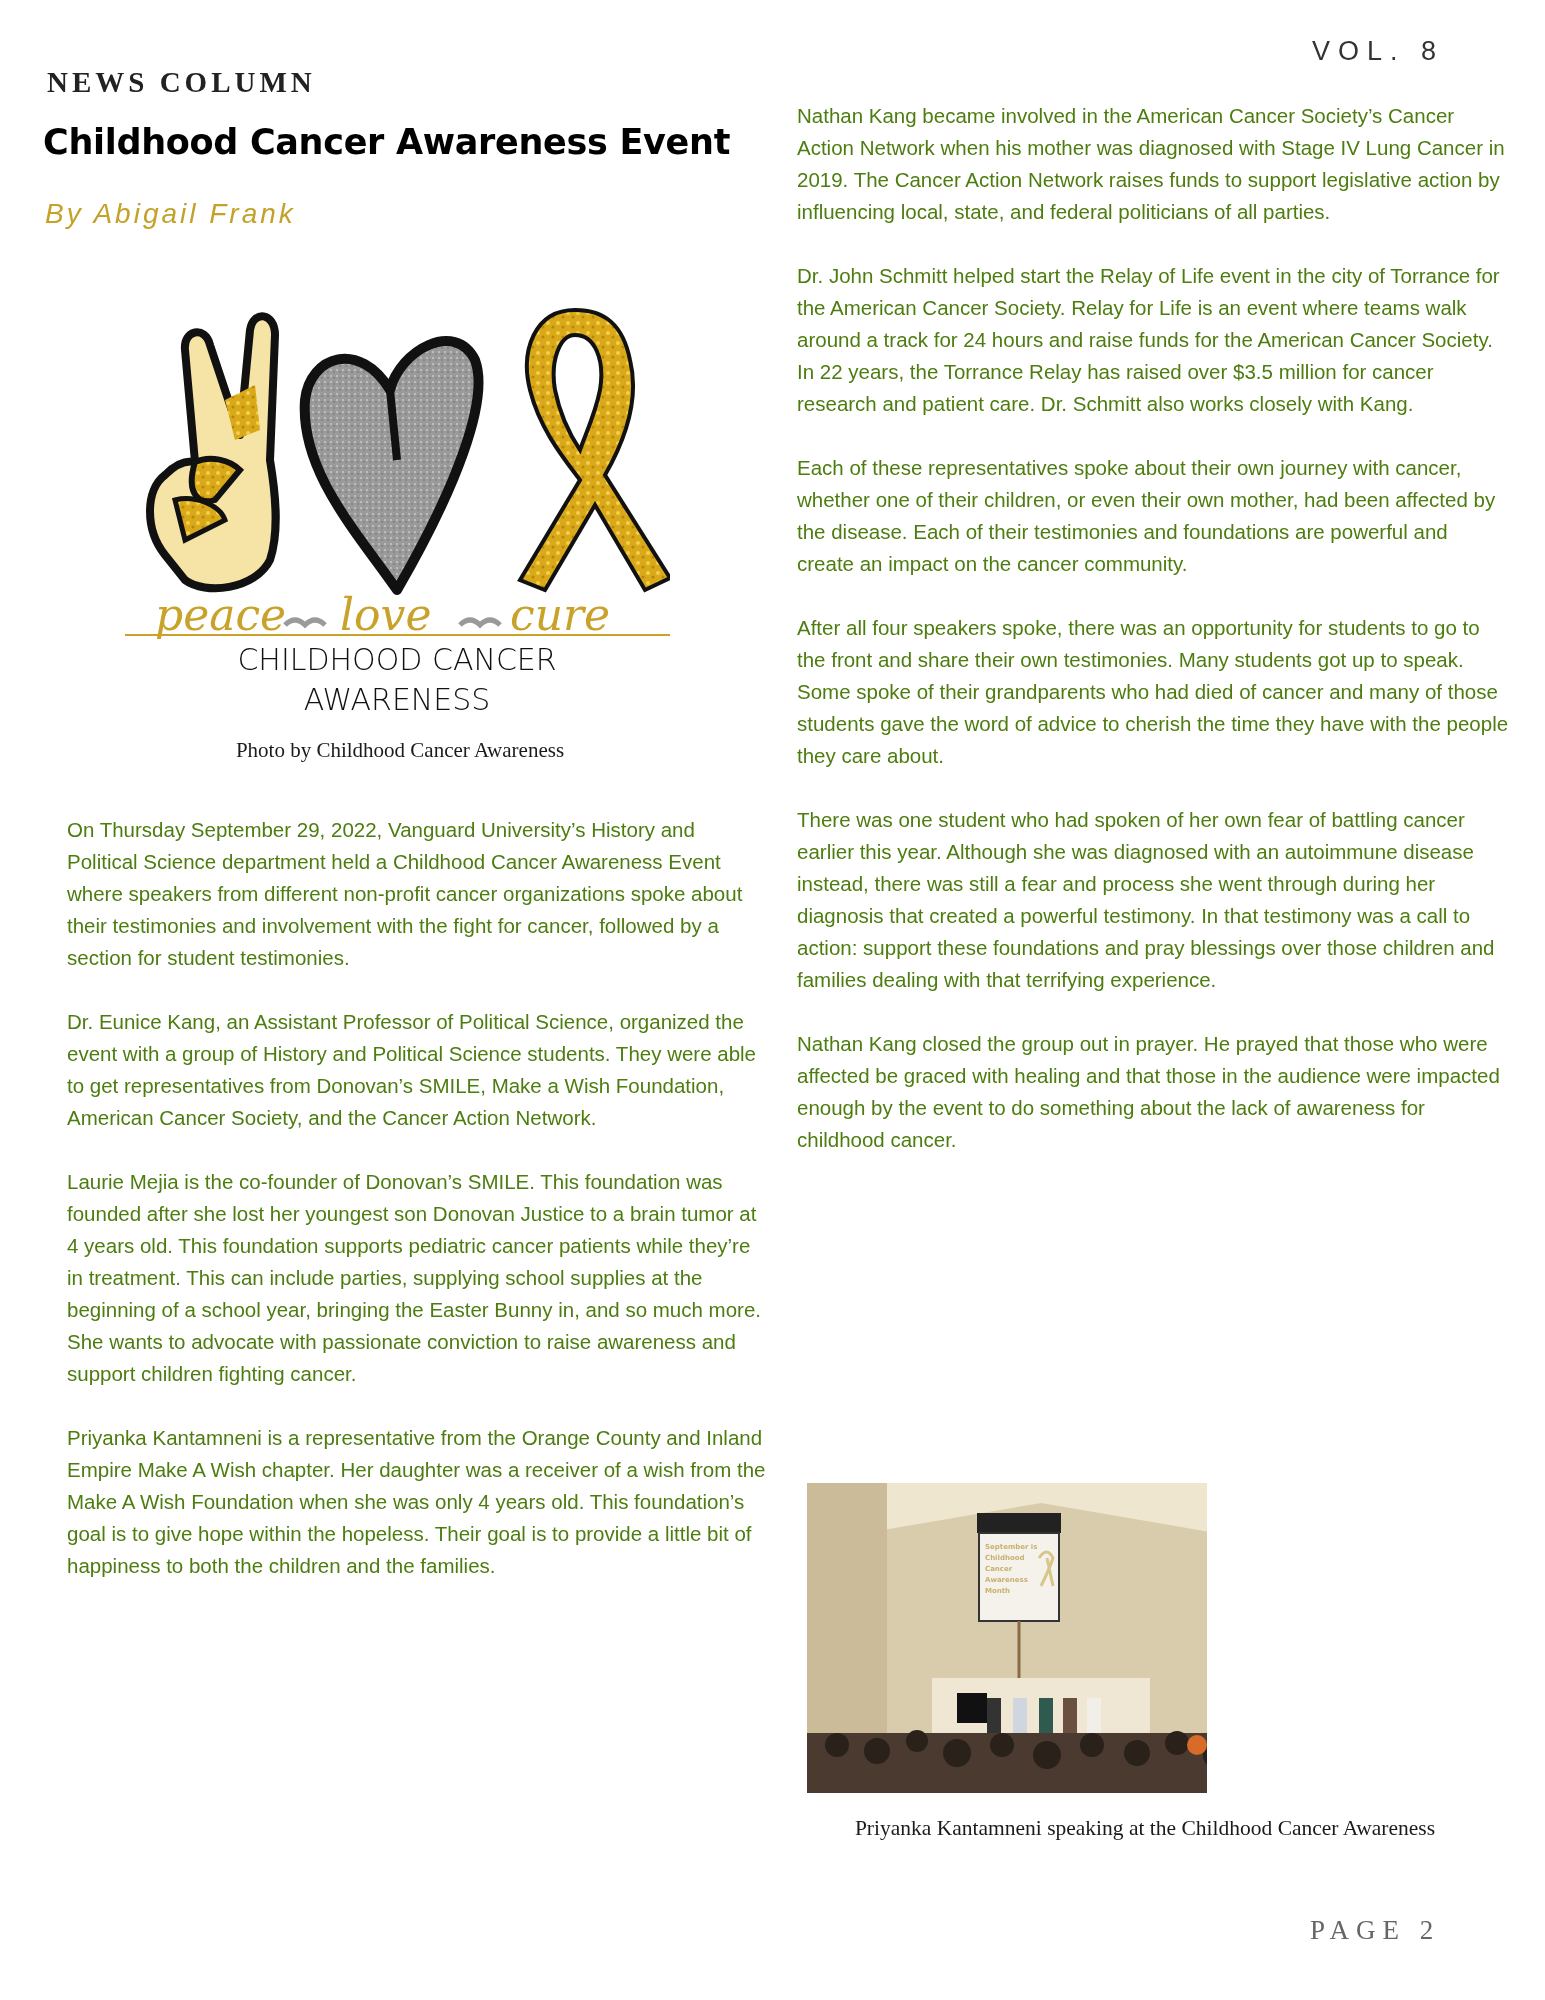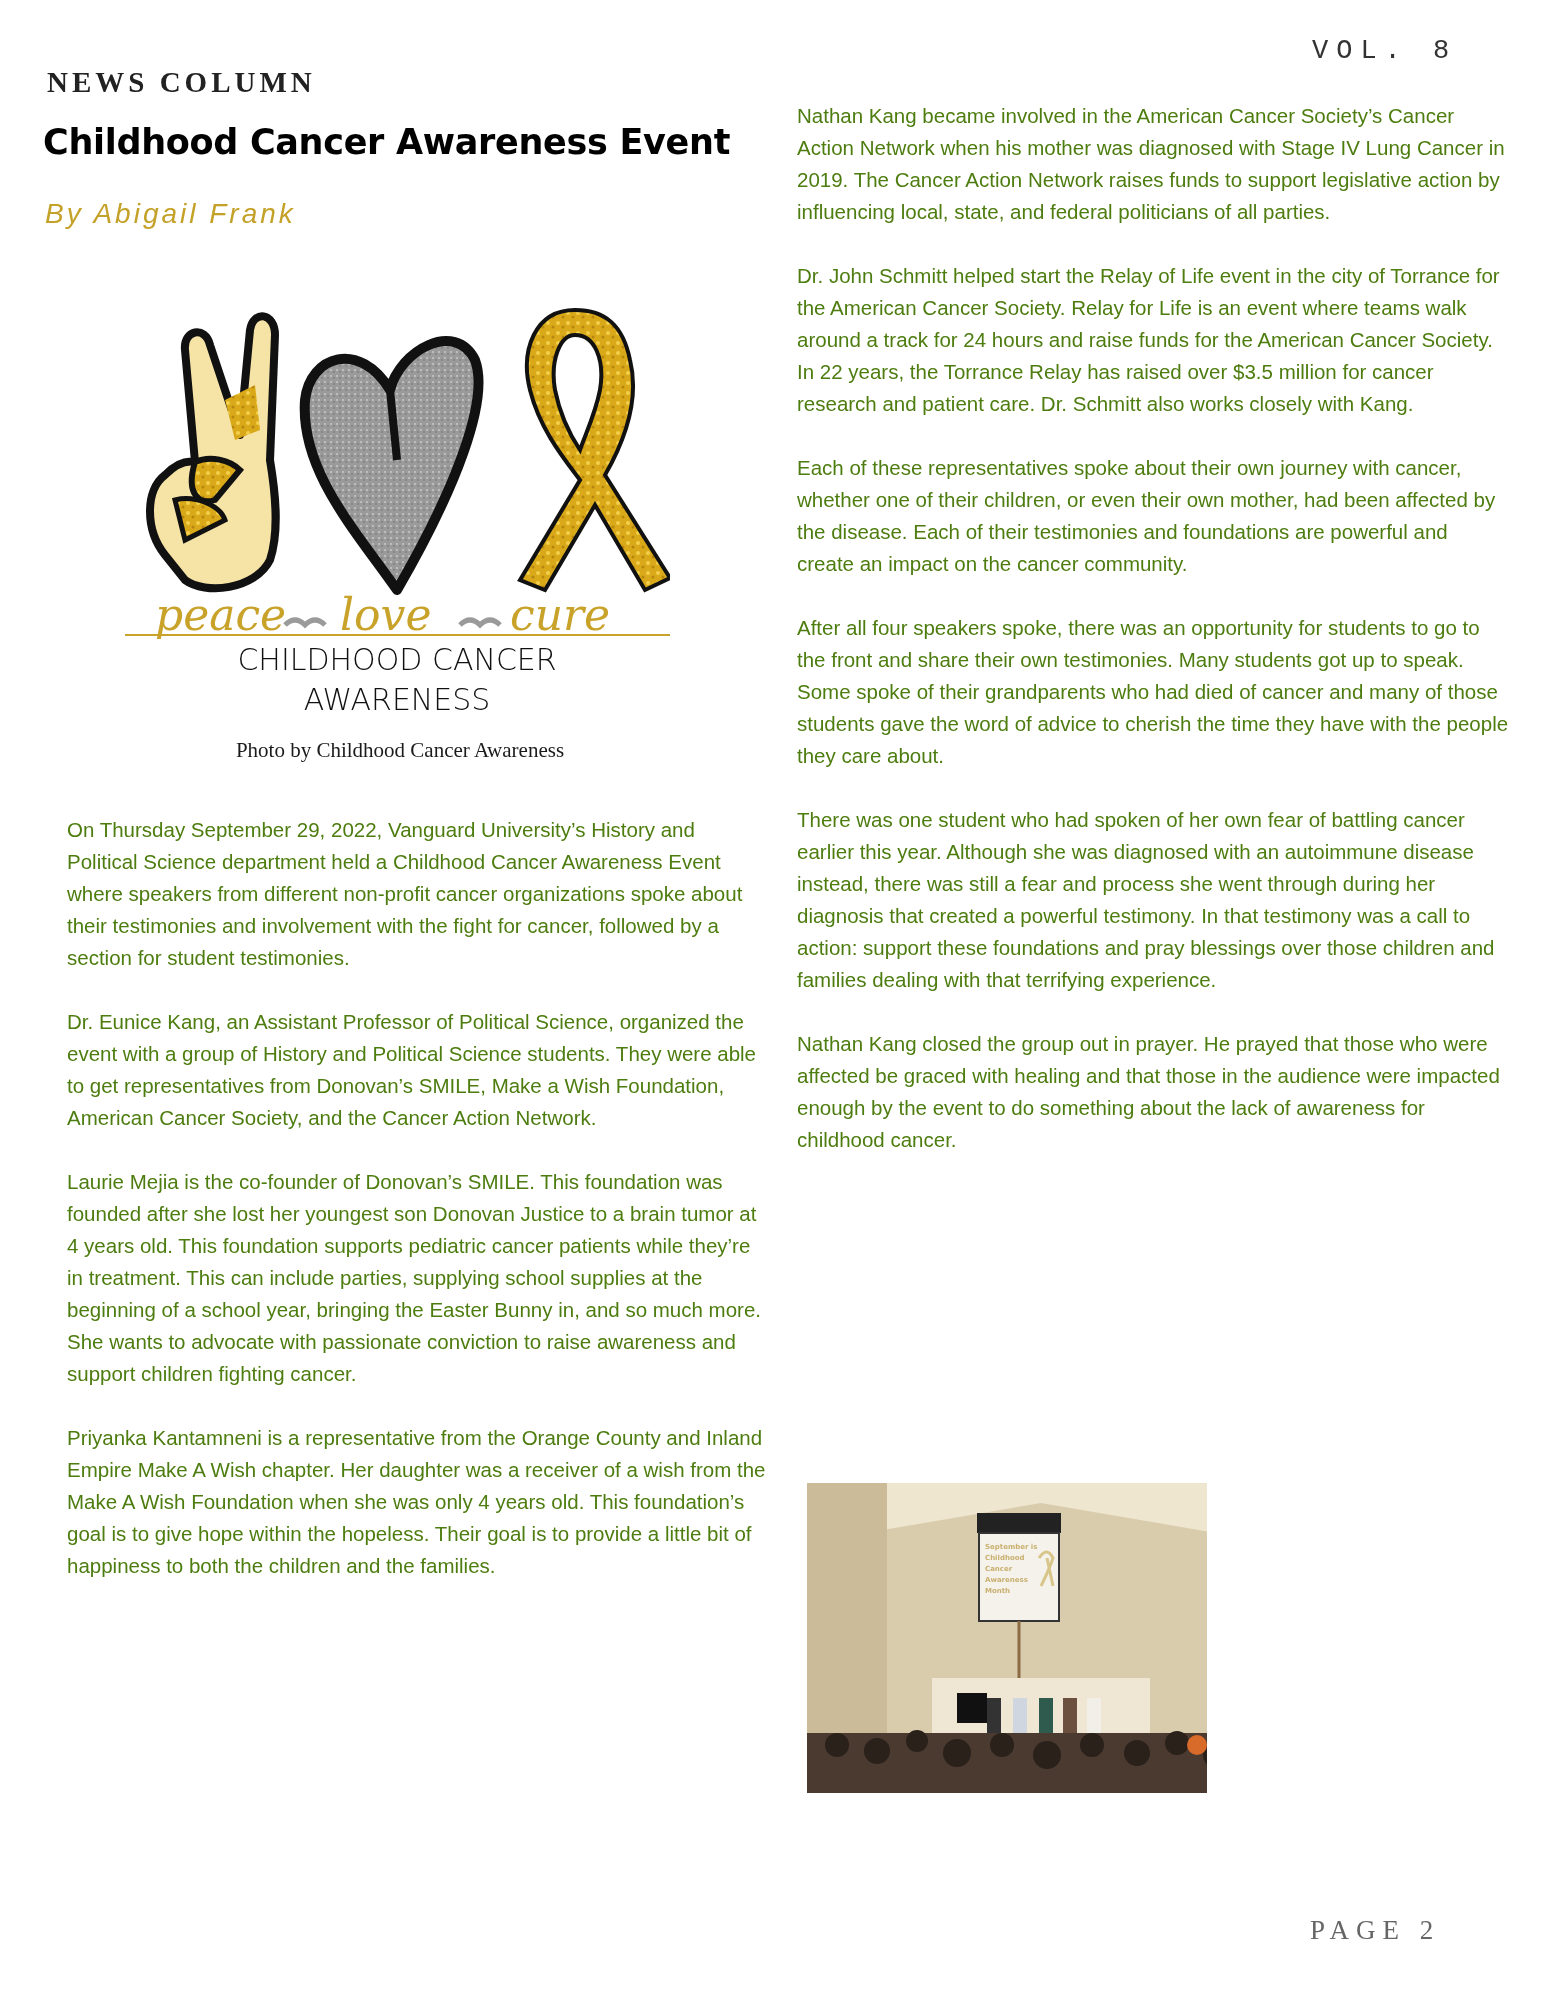--- a/index.html
+++ b/index.html
@@ -1,19 +1,19 @@
 <!DOCTYPE html>
 <html><head>
 <meta charset="utf-8">
 <style>
   html, body { margin: 0; padding: 0; background: #ffffff; }
   body { width: 1545px; height: 2000px; position: relative; overflow: hidden; color: #1b1b1b; }
   .abs { position: absolute; }
 
-  .vol { left: 1312px; top: 36px; font-family: Liberation Mono, monospace; font-size: 27px; letter-spacing: 8px; color: #333; }
+  .vol { left: 1312px; top: 36px; font-family: Liberation Sans, sans-serif; font-size: 27px; letter-spacing: 8px; color: #333; }
   .section { left: 47px; top: 66px; font-family: "Liberation Serif", serif; font-weight: bold; font-size: 29px; letter-spacing: 4px; color: #222; }
   .title { left: 43px; top: 122px; font-family: "DejaVu Sans", sans-serif; font-weight: bold; font-size: 35px; color: #000; letter-spacing: -0.3px; }
   .byline { left: 45px; top: 198px; font-family: Liberation Sans, sans-serif; font-style: italic; font-size: 28px; letter-spacing: 3px; color: #c4a128; }
 
   .graphic { left: 125px; top: 290px; width: 545px; height: 430px; }
   .graphic-caption { left: 140px; top: 738px; width: 520px; text-align: center; font-family: "Liberation Serif", serif; font-size: 21px; color: #1b1b1b; }
 
   .body-text { font-family: Liberation Sans, sans-serif; font-size: 20.5px; line-height: 32px; color: #4d7c0f; white-space: normal; }
   .col-left { left: 67px; top: 814px; width: 700px; }
   .col-right { left: 797px; top: 100px; width: 712px; }
@@ -131,15 +131,16 @@
       <circle cx="285" cy="262" r="12"></circle>
         <circle cx="330" cy="270" r="13"></circle>
         <circle cx="370" cy="260" r="12"></circle>
       <circle cx="410" cy="272" r="14"></circle>
         <circle cx="450" cy="262" r="12"></circle>
     </g>
     <circle cx="390" cy="262" r="10" fill="#d86a2a"></circle>
   </svg>
 </div>
 <div class="abs photo-caption">
+  <div>Priyanka Kantamneni speaking at the Childhood Cancer Awareness</div>
 </div>
 
 <div class="abs page">PAGE 2</div>
 
 </body></html>

